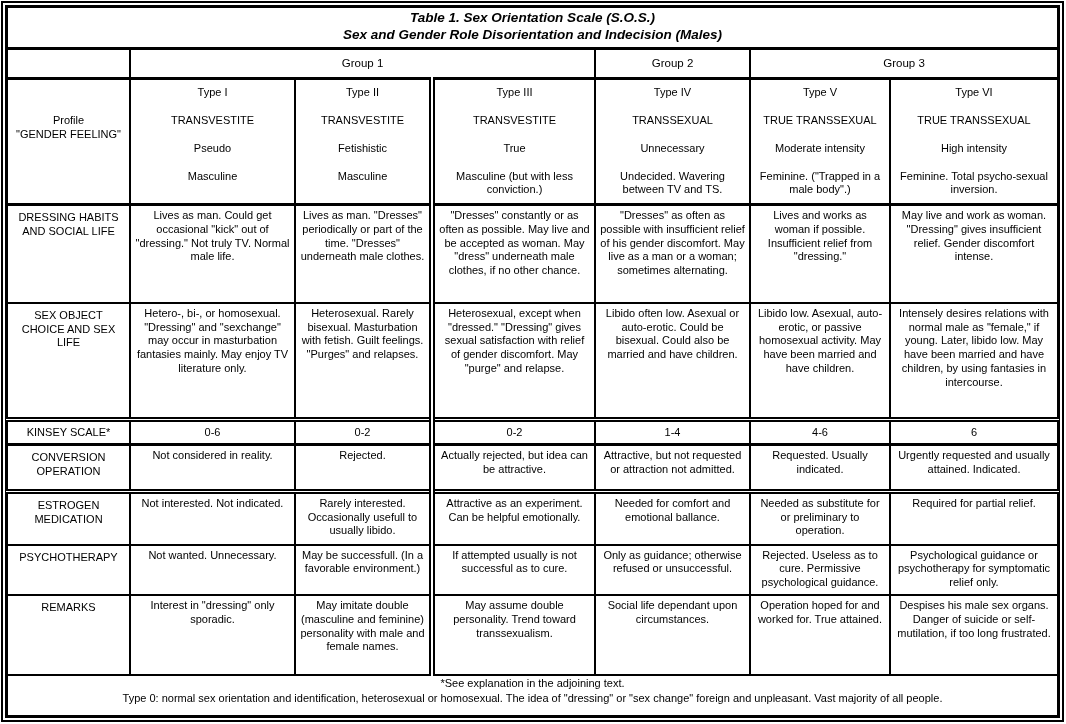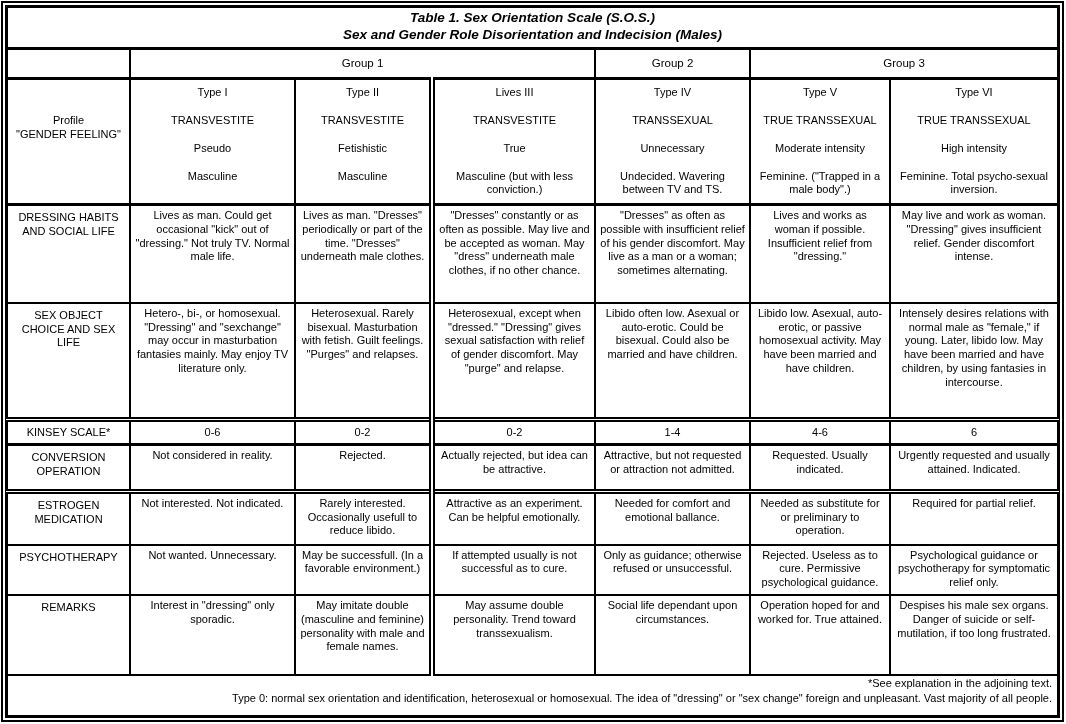--- a/index.html
+++ b/index.html
@@ -52,21 +52,21 @@
   tr.profile-row td { border-bottom: 3px solid #000; }
   tr.row-sexobject td   { border-bottom: 5px double #000; }
   tr.row-kinsey td      { border-bottom: 3px solid #000; vertical-align: middle; }
   tr.row-conversion td  { border-bottom: 5px double #000; }
   td.dbl-left { border-left: 6px double #000; }
   td.row-label { padding-top: 5px; }
   
   .pstack { display: flex; flex-direction: column; row-gap: 14px; padding-top: 3px; }
   .pstack-label { display: flex; flex-direction: column; padding-top: 31px; }
   tr.footer-row td {
-    text-align: right;
+    text-align: center;
     vertical-align: top;
     padding: 0 5px;
     font-size: 11px;
     line-height: 1.35;
   }
 </style>
 </head>
 <body>
 
 <div class="frame">
@@ -115,21 +115,21 @@
         <td>
           <div class="pstack">
             <div>Type II</div>
             <div>TRANSVESTITE</div>
             <div>Fetishistic</div>
             <div>Masculine</div>
           </div>
         </td>
         <td class="dbl-left">
           <div class="pstack">
-            <div>Lives III</div>
+            <div>Type III</div>
             <div>TRANSVESTITE</div>
             <div>True</div>
             <div>Masculine (but with less conviction.)</div>
           </div>
         </td>
         <td>
           <div class="pstack">
             <div>Type IV</div>
             <div>TRANSSEXUAL</div>
             <div>Unnecessary</div>
@@ -190,21 +190,21 @@
         <td>Rejected.</td>
         <td class="dbl-left">Actually rejected, but idea can be attractive.</td>
         <td>Attractive, but not requested or attraction not admitted.</td>
         <td>Requested. Usually indicated.</td>
         <td>Urgently requested and usually attained. Indicated.</td>
       </tr>
 
       <tr class="row-estrogen" style="height:52px;">
         <td class="row-label">ESTROGEN MEDICATION</td>
         <td>Not interested. Not indicated.</td>
-        <td>Rarely interested. Occasionally usefull to reduce libido.</td>
+        <td>Rarely interested. Occasionally usefull to usually libido.</td>
         <td class="dbl-left">Attractive as an experiment. Can be helpful emotionally.</td>
         <td>Needed for comfort and emotional ballance.</td>
         <td>Needed as substitute for or preliminary to operation.</td>
         <td>Required for partial relief.</td>
       </tr>
 
       <tr class="row-psychotherapy" style="height:48px;">
         <td class="row-label">PSYCHOTHERAPY</td>
         <td>Not wanted. Unnecessary.</td>
         <td>May be successfull. (In a favorable environment.)</td>

